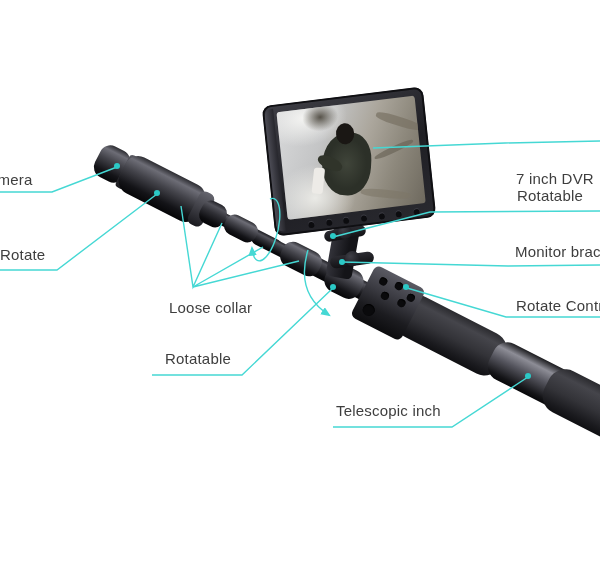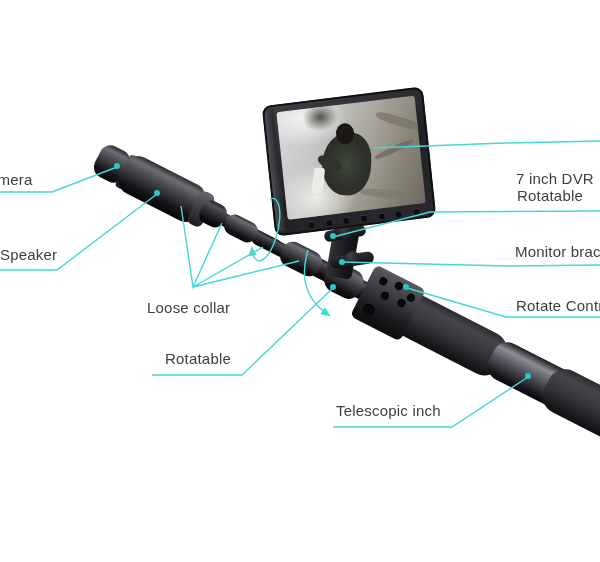--- a/index.html
+++ b/index.html
@@ -161,22 +161,22 @@
       <circle cx="157" cy="193" r="3"></circle>
       <circle cx="333" cy="287" r="3"></circle>
       <circle cx="528" cy="376" r="3"></circle>
       <circle cx="333" cy="236" r="3"></circle>
       <circle cx="342" cy="262" r="3"></circle>
       <circle cx="406" cy="287" r="3"></circle>
     </g>
   </svg>
 
   <span class="lbl" style="left:-22px;top:171px;">Camera</span>
-  <span class="lbl" style="left:0px;top:246px;">Speaker</span>
-  <span class="lbl" style="left:147px;top:299px;">Loose collar</span>
+  <span class="lbl" style="left:0px;top:246px;">Rotate</span>
+  <span class="lbl" style="left:169px;top:299px;">Loose collar</span>
   <span class="lbl" style="left:165px;top:350px;">Rotatable</span>
   <span class="lbl" style="left:336px;top:402px;">Telescopic inch</span>
   <span class="lbl" style="left:516px;top:126px;margin-top:44px;">7 inch DVR</span>
   <span class="lbl" style="left:517px;top:187px;">Rotatable</span>
   <span class="lbl" style="left:515px;top:243px;">Monitor bracket</span>
   <span class="lbl" style="left:516px;top:297px;">Rotate Control</span>
 
 </div>
 
 </body></html>

